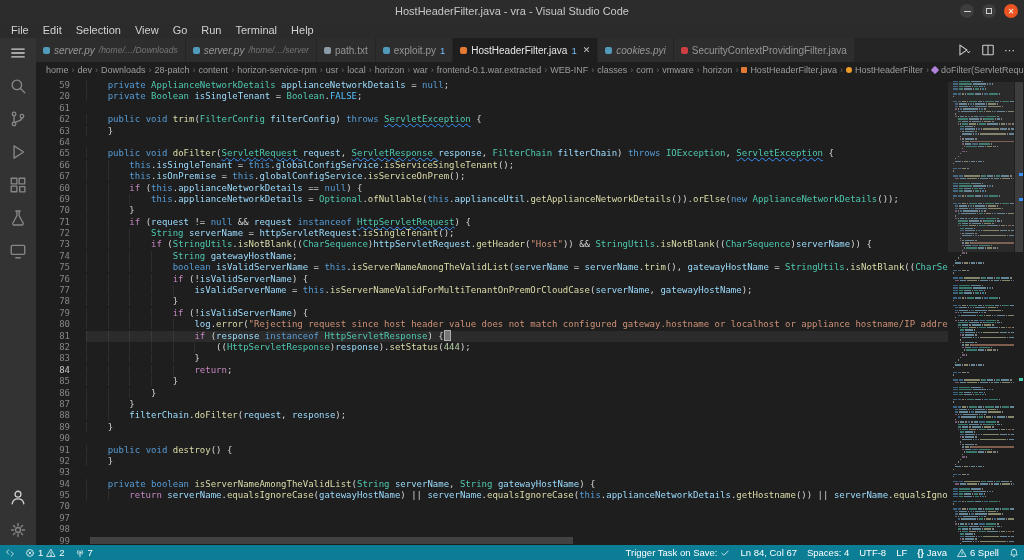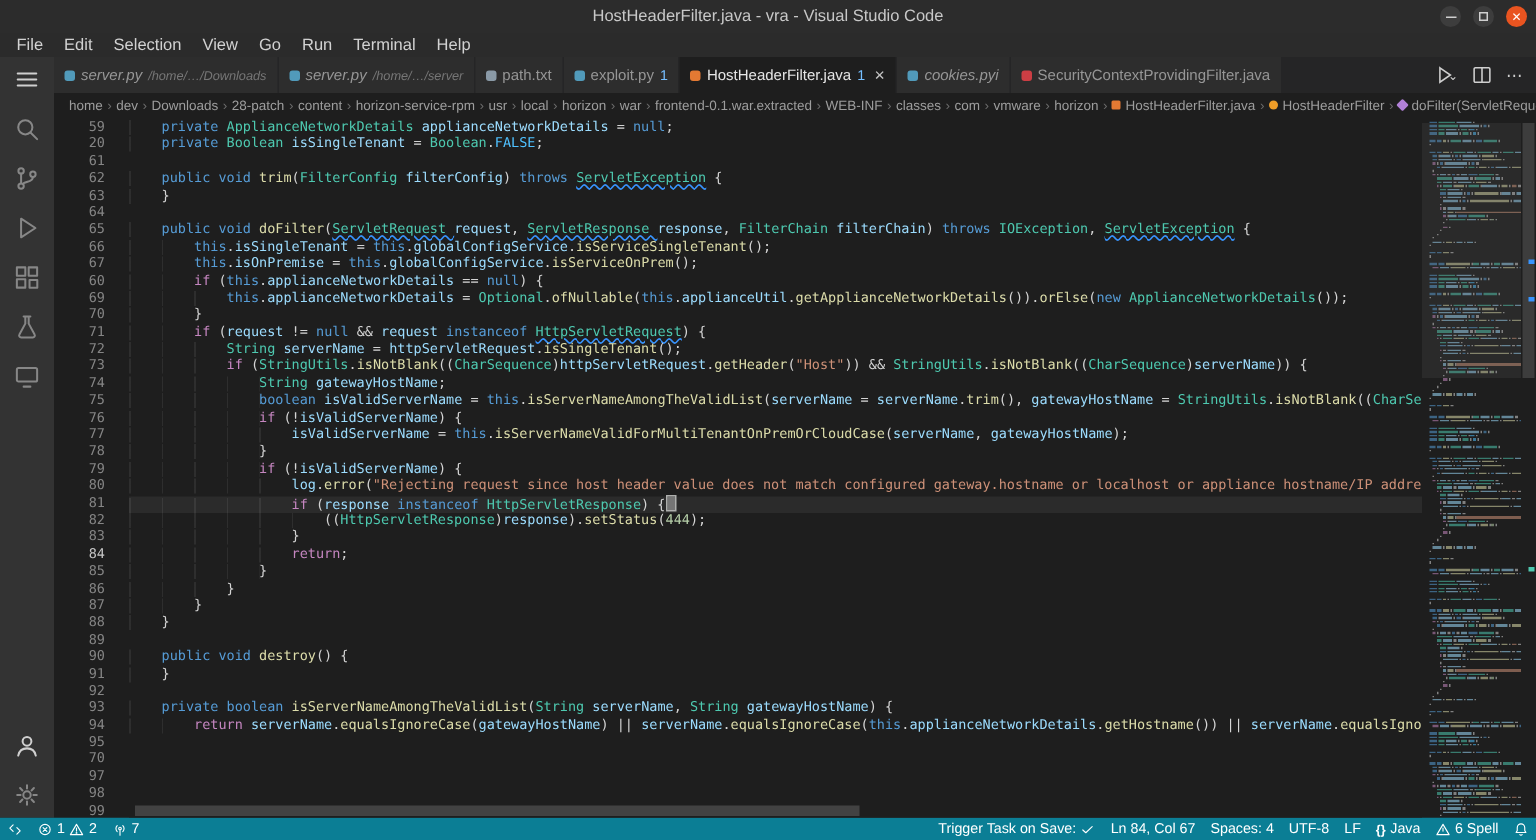--- a/index.html
+++ b/index.html
@@ -372,20 +372,21 @@
           <div class="line"><span class="ind">                </span><span class="tk-p">}</span></div>
           <div class="line"><span class="ind">                </span><span class="tk-c">if </span><span class="tk-p">(!</span><span class="tk-v">isValidServerName</span><span class="tk-p">) {</span></div>
           <div class="line"><span class="ind">                    </span><span class="tk-v">log</span><span class="tk-p">.</span><span class="tk-f">error</span><span class="tk-p">(</span><span class="tk-s">"Rejecting request since host header value does not match configured gateway.hostname or localhost or appliance hostname/IP address: {} "</span></div>
           <div class="line cur"><span class="ind">                    </span><span class="tk-c">if </span><span class="tk-p">(</span><span class="tk-v">response </span><span class="tk-k">instanceof </span><span class="tk-t">HttpServletResponse</span><span class="tk-p">) {</span><span class="cursor"></span></div>
           <div class="line"><span class="ind">                        </span><span class="tk-p">((</span><span class="tk-t">HttpServletResponse</span><span class="tk-p">)</span><span class="tk-v">response</span><span class="tk-p">).</span><span class="tk-f">setStatus</span><span class="tk-p">(</span><span class="tk-n">444</span><span class="tk-p">);</span></div>
           <div class="line"><span class="ind">                    </span><span class="tk-p">}</span></div>
           <div class="line"><span class="ind">                    </span><span class="tk-c">return</span><span class="tk-p">;</span></div>
           <div class="line"><span class="ind">                </span><span class="tk-p">}</span></div>
           <div class="line"><span class="ind">            </span><span class="tk-p">}</span></div>
           <div class="line"><span class="ind">        </span><span class="tk-p">}</span></div>
+          <div class="line"><span class="ind">        </span><span class="tk-v">filterChain</span><span class="tk-p">.</span><span class="tk-f">doFilter</span><span class="tk-p">(</span><span class="tk-v">request</span><span class="tk-p">, </span><span class="tk-v">response</span><span class="tk-p">);</span></div>
           <div class="line"><span class="ind">    </span><span class="tk-p">}</span></div>
           <div class="line"></div>
           <div class="line"><span class="ind">    </span><span class="tk-k">public </span><span class="tk-k">void </span><span class="tk-f">destroy</span><span class="tk-p">() {</span></div>
           <div class="line"><span class="ind">    </span><span class="tk-p">}</span></div>
           <div class="line"></div>
           <div class="line"><span class="ind">    </span><span class="tk-k">private </span><span class="tk-k">boolean </span><span class="tk-f">isServerNameAmongTheValidList</span><span class="tk-p">(</span><span class="tk-t">String </span><span class="tk-v">serverName</span><span class="tk-p">, </span><span class="tk-t">String </span><span class="tk-v">gatewayHostName</span><span class="tk-p">) {</span></div>
           <div class="line"><span class="ind">        </span><span class="tk-c">return </span><span class="tk-v">serverName</span><span class="tk-p">.</span><span class="tk-f">equalsIgnoreCase</span><span class="tk-p">(</span><span class="tk-v">gatewayHostName</span><span class="tk-p">) </span><span class="tk-p">|| </span><span class="tk-v">serverName</span><span class="tk-p">.</span><span class="tk-f">equalsIgnoreCase</span><span class="tk-p">(</span><span class="tk-k">this</span><span class="tk-p">.</span><span class="tk-v">applianceNetworkDetails</span><span class="tk-p">.</span><span class="tk-f">getHostname</span><span class="tk-p">()) </span><span class="tk-p">|| </span><span class="tk-v">serverName</span><span class="tk-p">.</span><span class="tk-f">equalsIgnoreCase</span></div>
           <div class="line"></div>
         </div>
       <div class="minimap">

